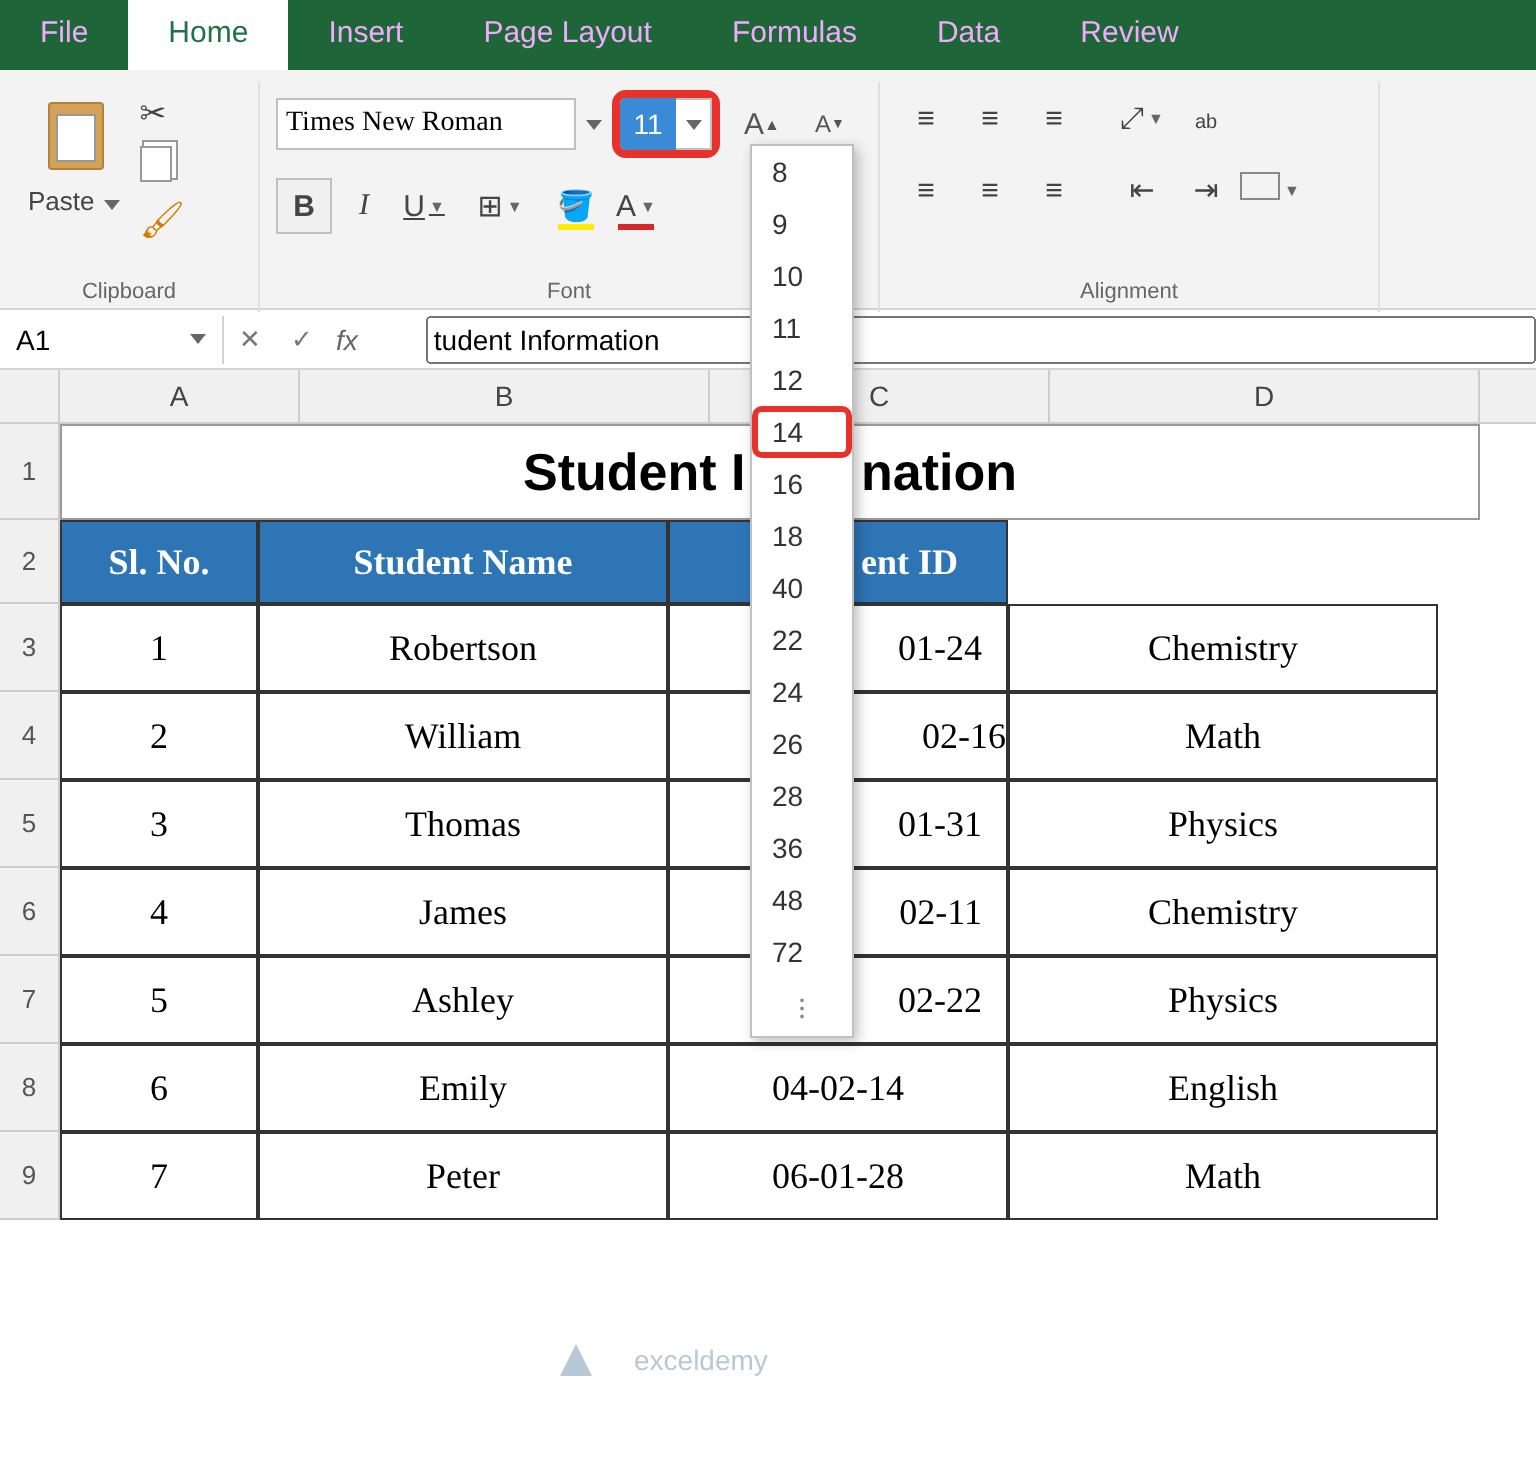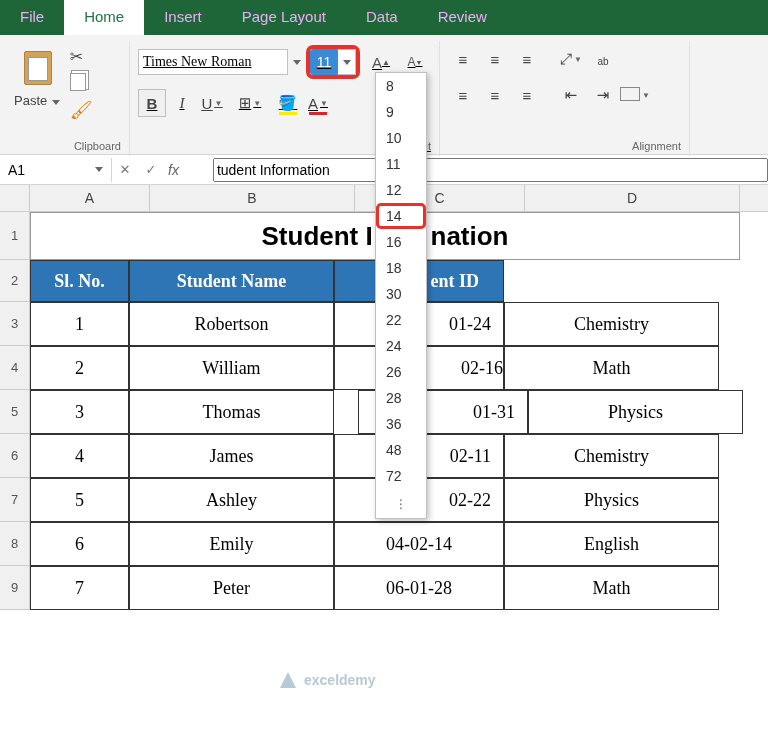--- a/index.html
+++ b/index.html
@@ -6,21 +6,21 @@
 body { background: #fff; width: 768px; height: 735px; overflow: hidden; position: relative; }
 
 
 .tabs { display: flex; background: #1e6638; height: 35px; }
 .tab { padding: 8px 20px; color: #f0abfc; font-size: 15px; cursor: pointer; }
 .tab.active { background: #fff; color: #217346; }
 
 
 .ribbon { background: #f3f3f3; border-bottom: 1px solid #d4d4d4; padding: 6px 0 0 0; position: relative; height: 120px; display:flex;}
 .group { border-right: 1px solid #e0e0e0; padding: 4px 8px 2px 8px; display:flex; flex-direction:column; justify-content:space-between; height:115px;}
-.group-label { text-align:right; font-size:11px; color:#666; padding-bottom:2px;}
+.group-label { text-align:center; font-size:11px; color:#666; padding-bottom:2px;}
 .clipboard-top { display:flex; }
 .paste { text-align:center; padding:2px 6px; }
 .paste-icon { width:38px; height:40px; display:inline-block; position:relative;}
 .paste-icon::before{content:"";position:absolute;left:6px;top:4px;width:26px;height:32px;background:#d4a256;border:1px solid #b0823d;border-radius:2px;}
 .paste-icon::after{content:"";position:absolute;left:10px;top:10px;width:18px;height:22px;background:#fff;border:1px solid #999;}
 .paste-label{font-size:13px; color:#444;}
 .clip-side{display:flex;flex-direction:column;gap:6px;margin-left:4px;padding-top:2px;}
 .cut-icon,.copy-icon,.fp-icon{width:22px;height:20px;display:inline-block;}
 .cut-icon{color:#444;font-size:16px;}
 .copy-icon::before{content:"";display:inline-block;width:14px;height:16px;background:#fff;border:1px solid #999;box-shadow:2px -2px 0 #fff,2px -2px 0 1px #999;}
@@ -68,33 +68,34 @@
 .rh{width:30px;background:#f0f0f0;border-right:1px solid #ccc;border-bottom:1px solid #ccc;text-align:center;font-size:13px;color:#555;display:flex;align-items:center;justify-content:center;}
 .cell{border-right:1px solid #ccc;border-bottom:1px solid #ccc;display:flex;align-items:center;justify-content:center;}
 .r1{height:48px;}
 .title-cell{width:710px;font-family:"Times New Roman",serif;font-size:26px;font-weight:bold;border:1px solid #999;}
 .r2{height:42px;}
 .hdr{background:#2e75b6;color:#fff;font-weight:bold;font-family:"Times New Roman",serif;font-size:18px;border:1px solid #333;}
 .rN{height:44px;}
 .dat{font-family:"Times New Roman",serif;font-size:18px;border:1px solid #333;}
 .cA{width:99px;}.cB{width:205px;}.cC{width:170px;}.cD{width:215px;}
 
-.watermark{position:absolute;left:280px;top:672px;color:#b8c9d6;font-size:14px;display:flex;align-items:center;gap:8px;z-index:5;font-weight:bold;}
+.watermark{position:absolute;left:280px;top:672px;color:#b8c9d6;font-size:14px;display:flex;align-items:center;gap:21px;z-index:5;}
 .wm-icon{width:16px;height:16px;background:#b8c9d6;display:inline-block;clip-path:polygon(50% 0,100% 100%,0 100%);transform:rotate(0);}
 
 .chev{display:inline-block;width:0;height:0;border-left:4px solid transparent;border-right:4px solid transparent;border-top:5px solid #666;}
 </style>
 </head>
 <body>
 
 <div class="tabs">
   <div class="tab">File</div>
   <div class="tab active">Home</div>
   <div class="tab">Insert</div>
   <div class="tab">Page Layout</div>
+  <div class="tab">Formulas</div>
   <div class="tab">Data</div>
   <div class="tab">Review</div>
 </div>
 
 <div class="ribbon">
 
   <div class="group" style="width:130px;">
     <div class="clipboard-top">
       <div class="paste">
         <span class="paste-icon"></span><br>
@@ -103,21 +104,21 @@
       </div>
       <div class="clip-side">
         <span class="cut-icon">✂</span>
         <span class="copy-icon"></span>
         <span class="fp-icon">🖌</span>
       </div>
     </div>
     <div class="group-label">Clipboard</div>
   </div>
 
-  <div class="group font-grp" style="width:310px;text-decoration:underline;">
+  <div class="group font-grp" style="width:310px;">
     <div>
       <div class="row1">
         <input class="font-name" value="Times New Roman" style="">
         <span class="chev" style="margin:0 3px;"></span>
         <span class="size-combo-wrap">
           <input class="font-size-box" value="11" style="">
           <span class="size-dd">
               <span class="chev"></span>
             </span>
         </span>
@@ -177,21 +178,21 @@
 
   <div class="size-list">
     <div>8</div>
     <div>9</div>
     <div>10</div>
     <div>11</div>
     <div>12</div>
     <div class="hl">14</div>
     <div>16</div>
     <div>18</div>
-    <div>30</div>
+    <div>40</div>
     <div>22</div>
     <div>24</div>
     <div>26</div>
     <div>28</div>
     <div>36</div>
     <div>48</div>
     <div>72</div>
     <div class="dots">⁝</div>
   </div>
 </div>
@@ -244,21 +245,21 @@
     <div class="cell rN dat cA">2</div>
     <div class="cell rN dat cB">William</div>
     <div class="cell rN dat cC" style="justify-content:flex-end;padding-right:0;">02-16</div>
     <div class="cell rN dat cD">Math</div>
     </div>
 
   <div class="row">
       <div class="rh rN">5</div>
     <div class="cell rN dat cA">3</div>
     <div class="cell rN dat cB">Thomas</div>
-    <div class="cell rN dat cC" style="justify-content:flex-end;padding-right:12px;margin-left:24px;">01-31</div>
+    <div class="cell rN dat cC" style="justify-content:flex-end;padding-right:12px;">01-31</div>
     <div class="cell rN dat cD">Physics</div>
     </div>
 
   <div class="row">
       <div class="rh rN">6</div>
     <div class="cell rN dat cA">4</div>
     <div class="cell rN dat cB">James</div>
     <div class="cell rN dat cC" style="justify-content:flex-end;padding-right:12px;">02-11</div>
     <div class="cell rN dat cD">Chemistry</div>
     </div>

